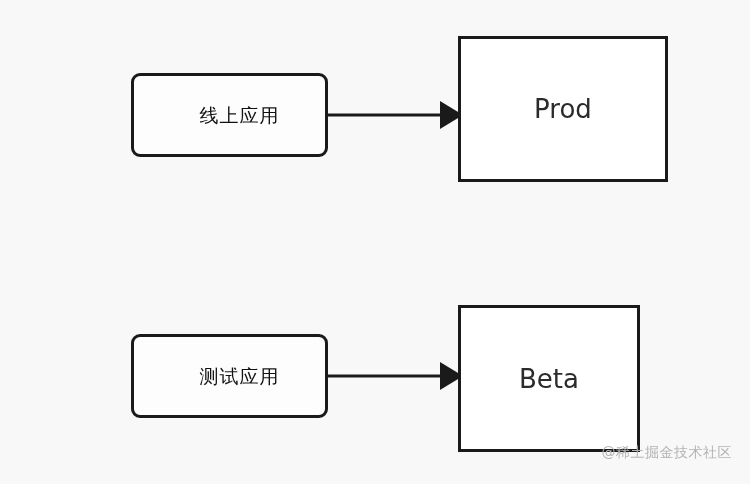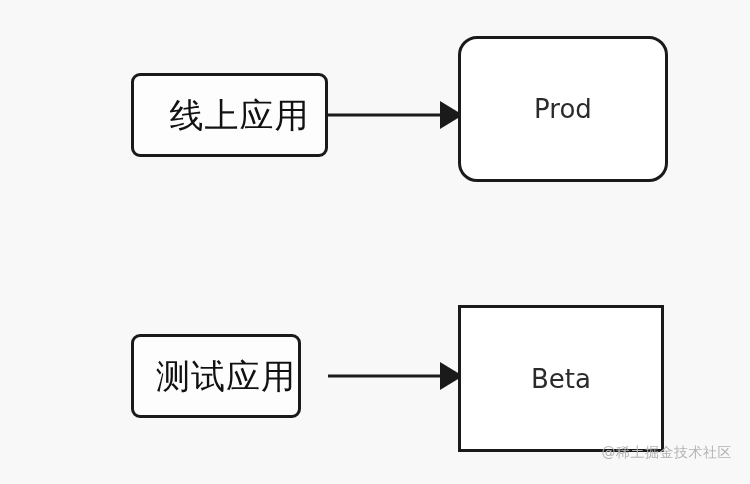--- a/index.html
+++ b/index.html
@@ -25,21 +25,21 @@
     position: absolute;
     box-sizing: border-box;
     background: #fdfdfd;
     border: 3px solid #1a1a1a;
     border-radius: 9px;
     display: flex;
     align-items: center;
     justify-content: center;
   }
   .node-rounded .node-label {
-    font-size: 34px;
+    font-size: 19px;
     line-height: 1;
     color: #111111;
     letter-spacing: 1px;
     white-space: nowrap;
     margin-left: 20px;
   }
 
   
   .node-rect {
     position: absolute;
@@ -87,27 +87,27 @@
 
   <svg class="connector" style="left:322px; top:356px; width:146px; height:40px;" viewBox="0 0 146 40">
     <line x1="6" y1="20" x2="122" y2="20" stroke="#1a1a1a" stroke-width="3"></line>
     <polygon points="118,6 141,20 118,34" fill="#1a1a1a"></polygon>
   </svg>
 
   <div class="node-rounded" style="left:131px; top:73px; width:197px; height:84px;">
     <span class="node-label">线上应用</span>
   </div>
 
-  <div class="node-rect" style="left:458px; top:36px; width:210px; height:146px;border-radius:19px;">
+  <div class="node-rect" style="left:458px; top:36px; width:210px; height:146px;">
     <span class="node-label">Prod</span>
   </div>
 
-  <div class="node-rounded" style="left:131px; top:334px; width:170px; height:84px;">
+  <div class="node-rounded" style="left:131px; top:334px; width:197px; height:84px;">
     <span class="node-label">测试应用</span>
   </div>
 
-  <div class="node-rect" style="left:458px; top:305px; width:206px; height:147px;">
+  <div class="node-rect" style="left:458px; top:305px; width:182px; height:147px;">
     <span class="node-label">Beta</span>
   </div>
 
   <div id="watermark">@稀土掘金技术社区</div>
 
 </div>
 
 </body></html>

